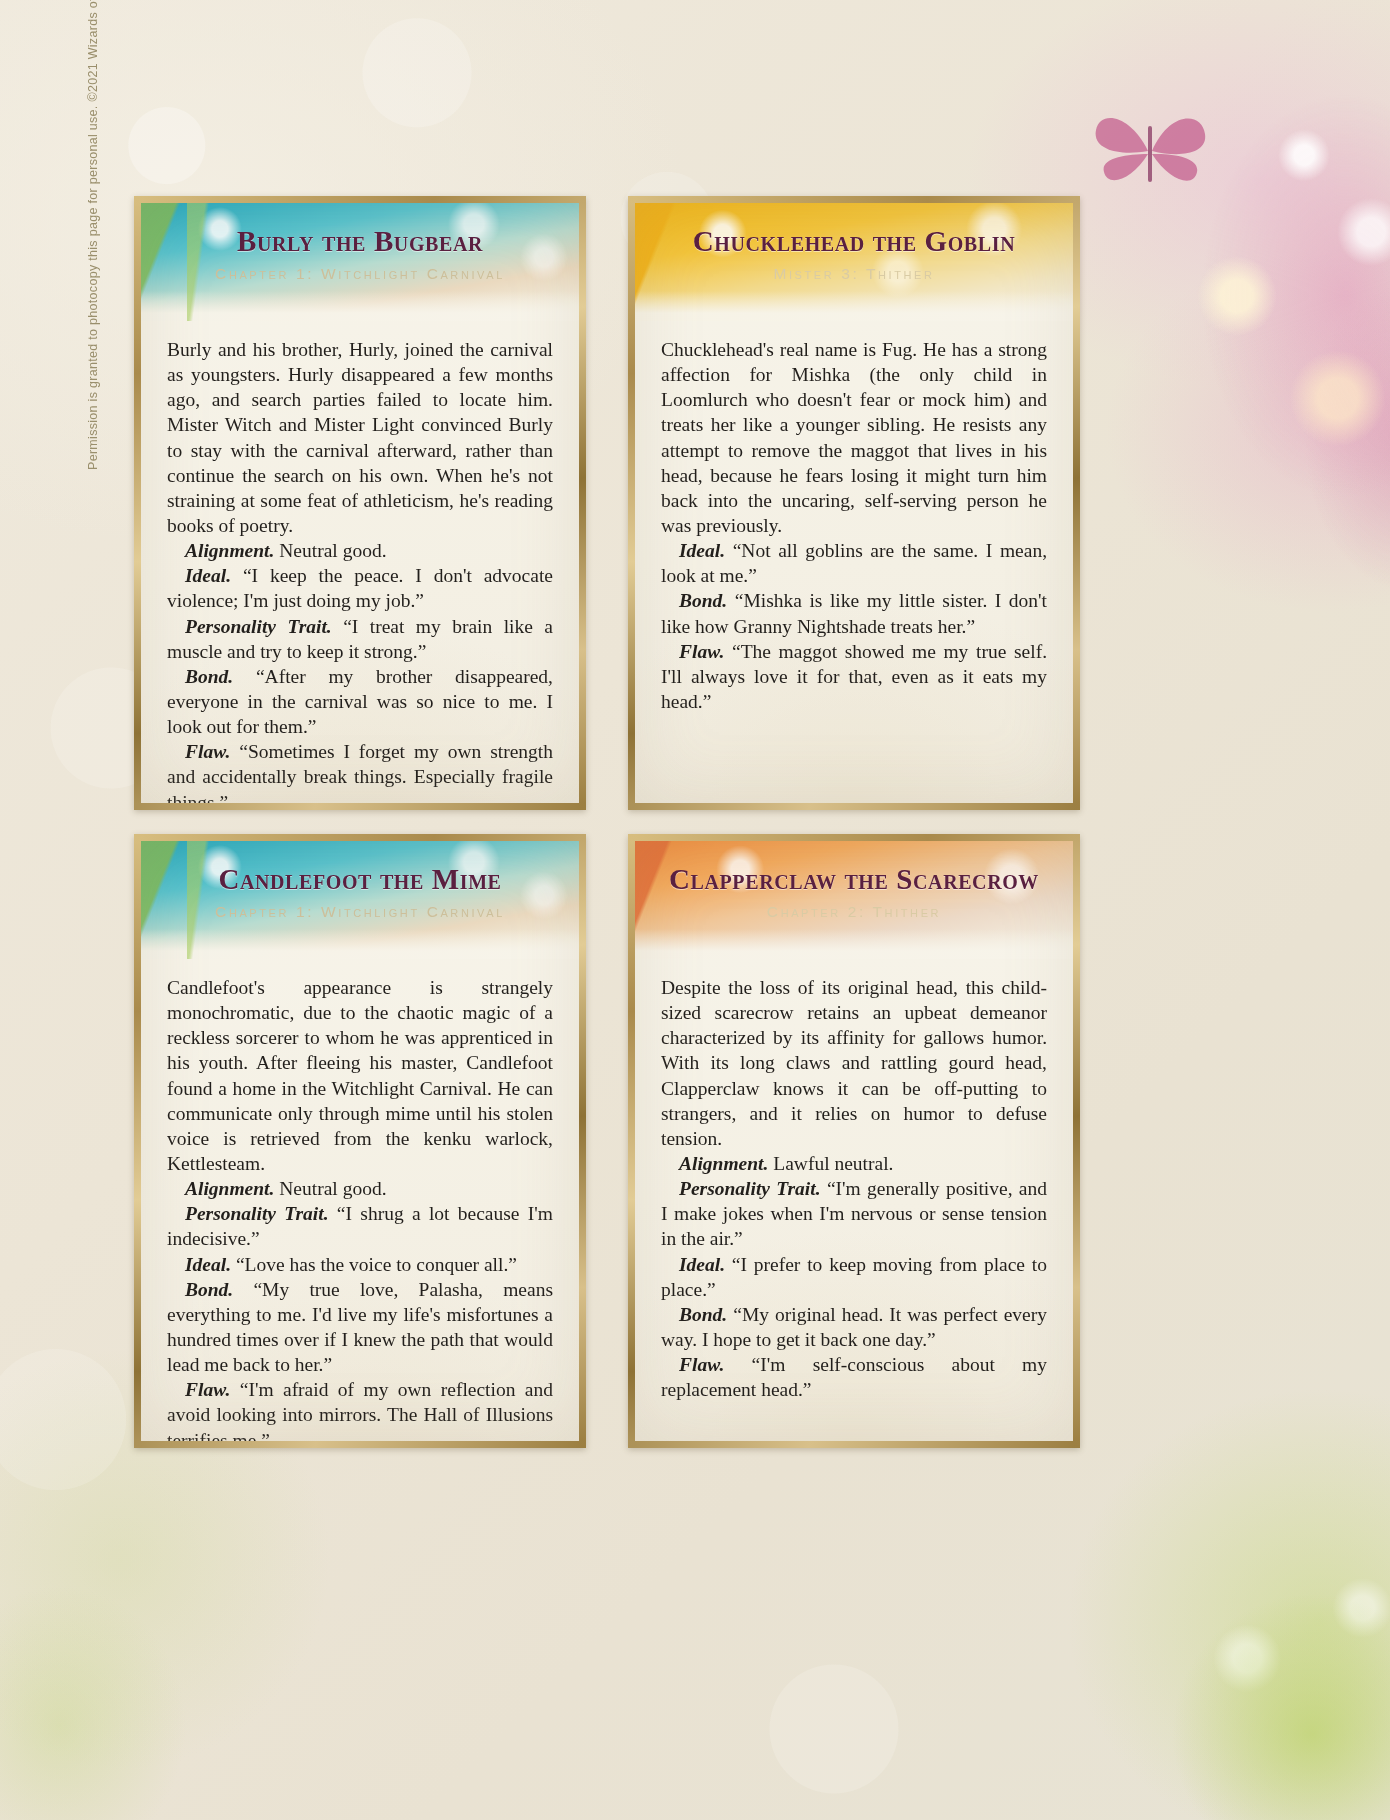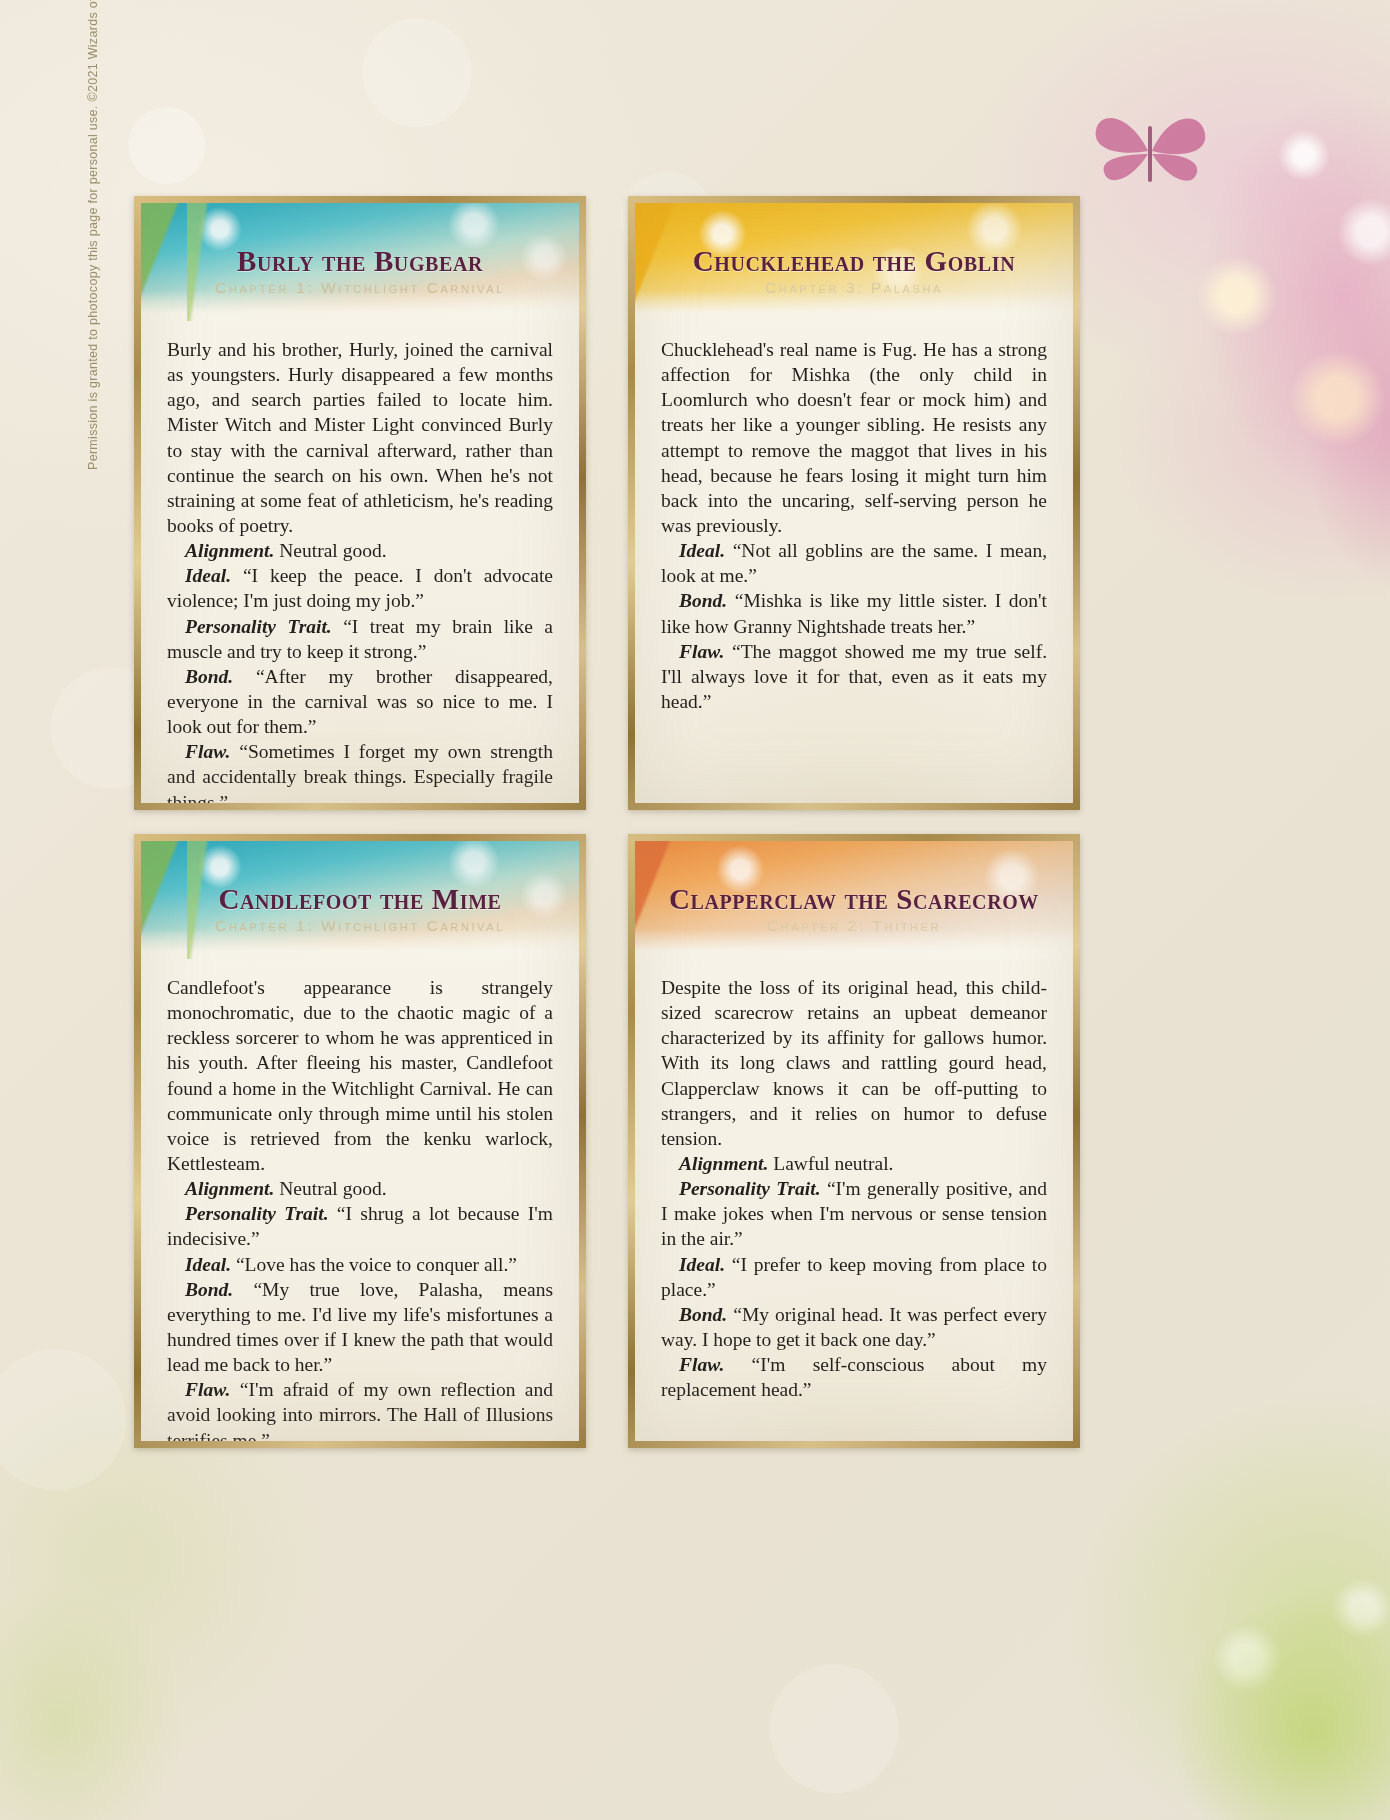--- a/index.html
+++ b/index.html
@@ -137,21 +137,21 @@
 
   .card-header {
     position: relative;
     height: 118px;
     flex: none;
     overflow: hidden;
     display: flex;
     flex-direction: column;
     align-items: center;
     justify-content: flex-start;
-    padding-top: 44px;
+    padding-top: 24px;
     box-sizing: border-box;
   }
   .card-header .hdr-bg {
     position: absolute;
     inset: 0;
     z-index: 0;
   }
   
   .theme-teal .hdr-bg {
     background:
@@ -216,21 +216,21 @@
     font-size: 29px;
     letter-spacing: .6px;
     color: #5a2040;
     text-align: center;
     line-height: 1;
     text-shadow: 0 1px 0 rgba(255,255,255,0.5);
   }
   .card-sub {
     position: relative;
     z-index: 2;
-    margin-top: 3px;
+    margin-top: 9px;
     font-family: "Liberation Sans", sans-serif;
     font-variant: small-caps;
     font-size: 15.5px;
     letter-spacing: 2.6px;
     color: #cdbf9a;
     text-align: left;
   }
   .theme-gold .card-sub, .theme-sunset .card-sub { color: #d9cba4; }
 
   .card-body {
@@ -299,21 +299,21 @@
       </div>
     </div>
     <div class="page-shadow"></div>
   </div>
 
   <div class="card theme-gold">
     <div class="card-inner">
       <div class="card-header">
         <div class="hdr-bg"></div>
         <div class="card-title">Chucklehead the Goblin</div>
-        <div class="card-sub">Chapter 3: Palasha</div>
+        <div class="card-sub">Mister 3: Thither</div>
       </div>
       <div class="card-body">
         <p>Chucklehead's real name is Fug. He has a strong affection for Mishka (the only child in Loomlurch who doesn't fear or mock him) and treats her like a younger sibling. He resists any attempt to remove the maggot that lives in his head, because he fears losing it might turn him back into the uncaring, self-serving person he was previously.</p>
         <p class="attr"><span class="lbl">Ideal.</span> <span>“Not all goblins are the same. I mean, look at me.”</span></p>
         <p class="attr"><span class="lbl">Bond.</span> <span>“Mishka is like my little sister. I don't like how Granny Nightshade treats her.”</span></p>
         <p class="attr"><span class="lbl">Flaw.</span> <span>“The maggot showed me my true self. I'll always love it for that, even as it eats my head.”</span></p>
       </div>
     </div>
     <div class="page-shadow"></div>
   </div>

